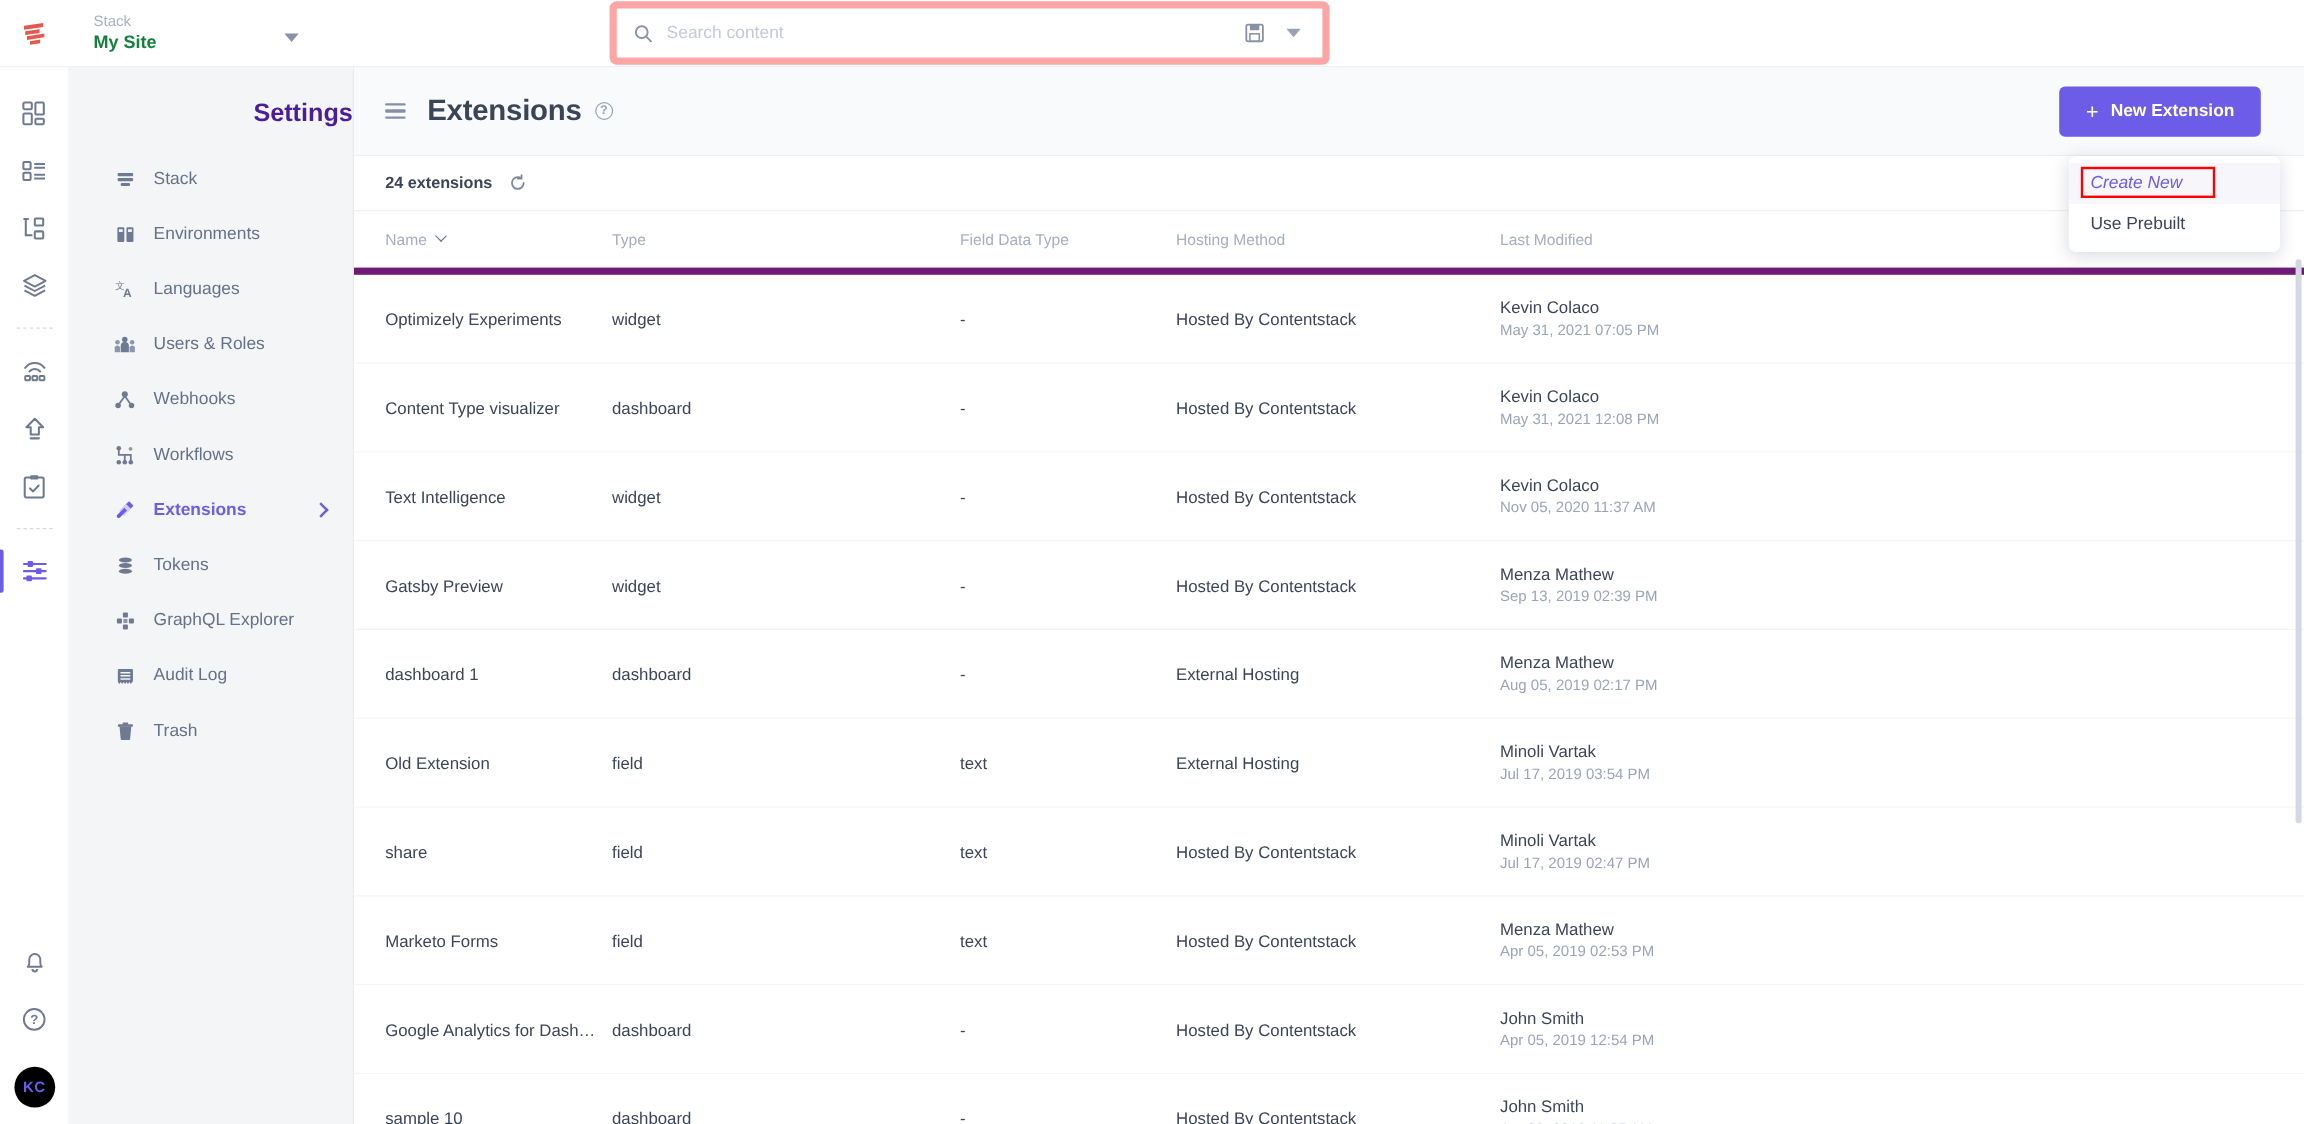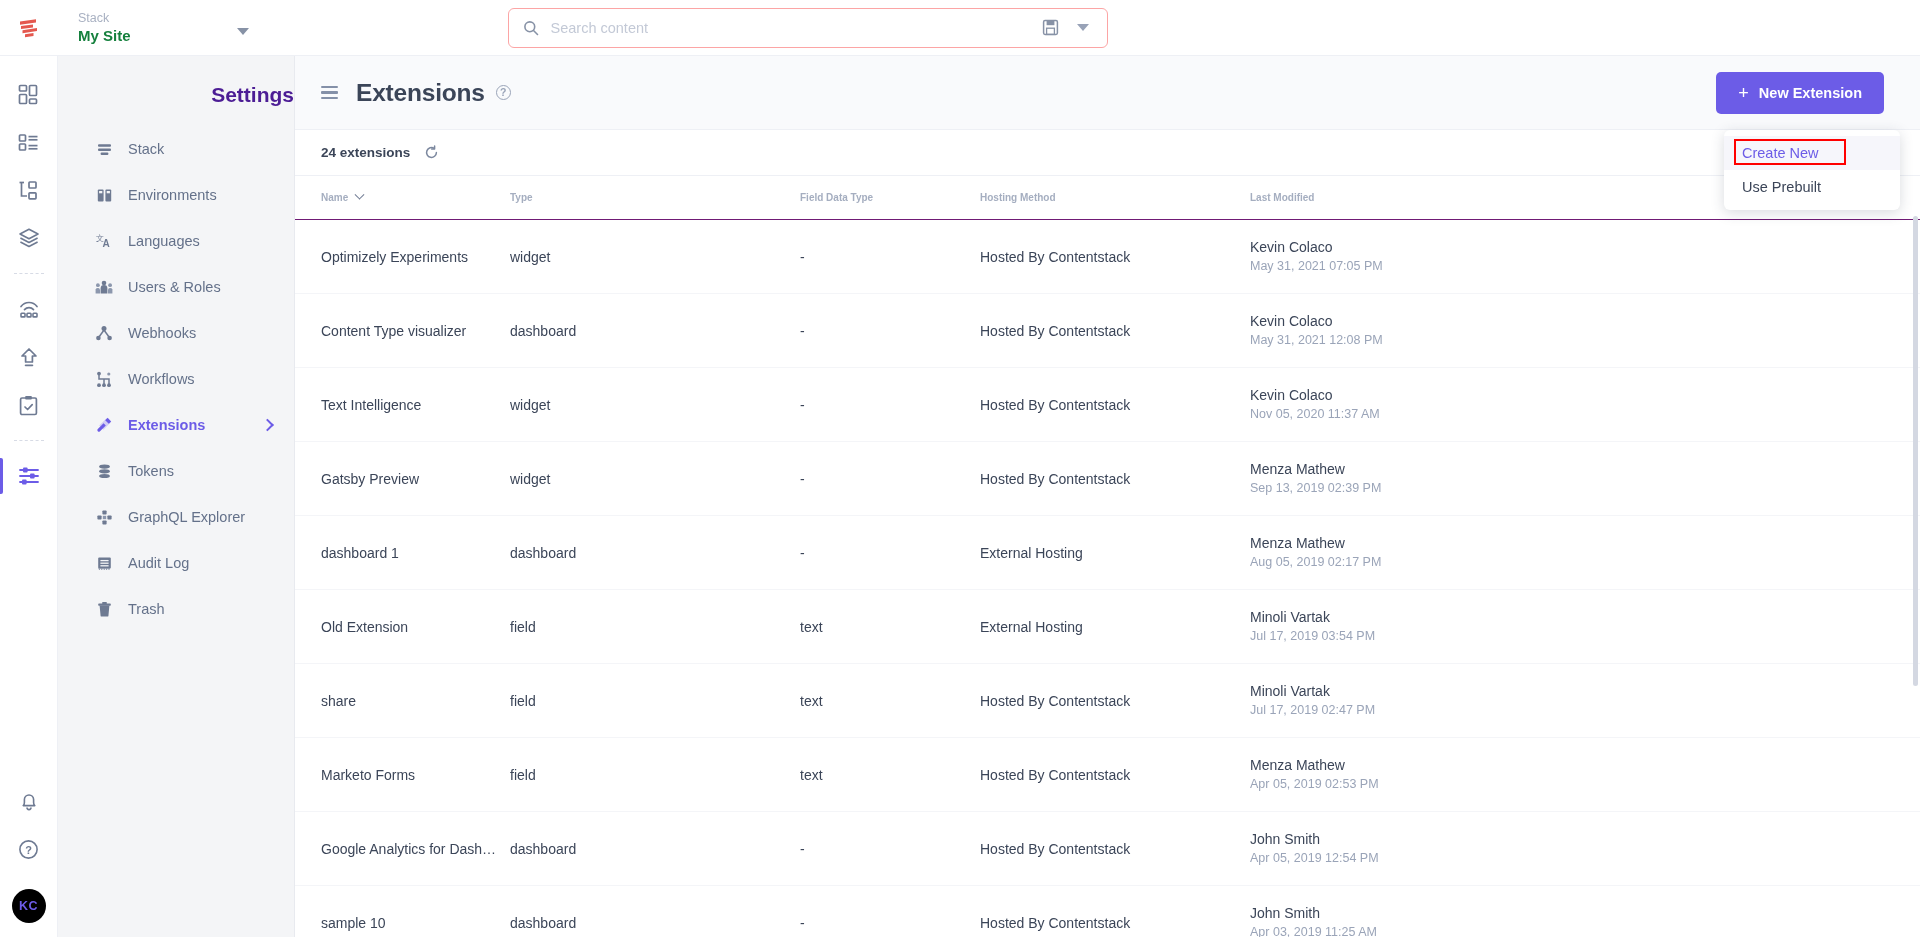--- a/index.html
+++ b/index.html
@@ -32,22 +32,22 @@
   .stack-label { font-size: 12.5px; color: #a9b1c2; line-height: 15px; font-weight: 400; }
   .stack-name { font-size: 15px; color: #15803d; font-weight: 700; line-height: 19px; }
   .stack-caret {
     position: absolute; right: 46px; top: 28px;
     width: 0; height: 0;
     border-left: 6px solid transparent; border-right: 6px solid transparent;
     border-top: 7px solid #8792a6;
   }
   .search-wrap { flex: 1; display: flex; justify-content: center; }
   .search-box {
-    width: 600px; height: 40px;
-    border: 1px solid #fca5a5; border-radius: 6px;
+    width: 600px; height: 53px;
+    border: 6px solid #fca5a5; border-radius: 6px;
     background: #fff;
     display: flex; align-items: center;
     padding: 0 14px; gap: 12px;
   }
   .search-input {
     flex: 1; border: none; outline: none;
     font-size: 14.5px; font-family: "Liberation Sans", sans-serif;
     color: #475161; background: transparent;
   }
   .search-input::placeholder { color: #c3c9d6; }
@@ -156,42 +156,42 @@
     position: absolute; top: 74px; right: 20px;
     width: 176px; background: #fff;
     border-radius: 6px;
     box-shadow: 0 3px 14px rgba(45,55,80,.18);
     padding: 6px 0; z-index: 60;
   }
   .dd-item {
     height: 34px; display: flex; align-items: center;
     padding: 0 18px; font-size: 14.5px; color: #3b4558; cursor: pointer;
   }
-  .dd-item.sel { color: #6c5ce7; background: #f6f6fb; }
+  .dd-item.sel { color: #6c5ce7; background: #f6f6fb; font-style: italic; }
   .dd-highlight {
     position: absolute; left: 10px; top: 9px;
     width: 112px; height: 26px;
     border: 2.5px solid #ff0000; pointer-events: none;
   }
 
   
   .list-toolbar {
     height: 46px; display: flex; align-items: center;
     padding: 0 36px 0 26px; gap: 14px;
     border-bottom: 1px solid #eef0f5;
   }
   .count-txt { font-size: 13.5px; font-weight: 700; color: #3b4558; }
   .refresh-ic { cursor: pointer; display: flex; }
 
   
   .table-area { flex: 1; overflow: hidden; position: relative; }
   table.ext { width: 100%; border-collapse: collapse; table-layout: fixed; }
   table.ext th {
-    text-align: left; font-size: 10px; font-weight: 700; color: #a5aec0;
-    padding: 16px 0 16px 0; border-bottom: 1px solid #701a75;
+    text-align: left; font-size: 13px; font-weight: 400; color: #a5aec0;
+    padding: 16px 0 16px 0; border-bottom: 6px solid #701a75;
   }
   table.ext th:first-child, table.ext td:first-child { padding-left: 26px; }
   .th-inner { display: flex; align-items: center; gap: 8px; }
   .sort-caret {
     width: 7px; height: 7px;
     border-right: 1.8px solid #6e7a92; border-bottom: 1.8px solid #6e7a92;
     transform: rotate(45deg) translate(-2px,-2px);
   }
   table.ext td {
     font-size: 14px; color: #3b4558; padding: 18px 0; vertical-align: middle;

